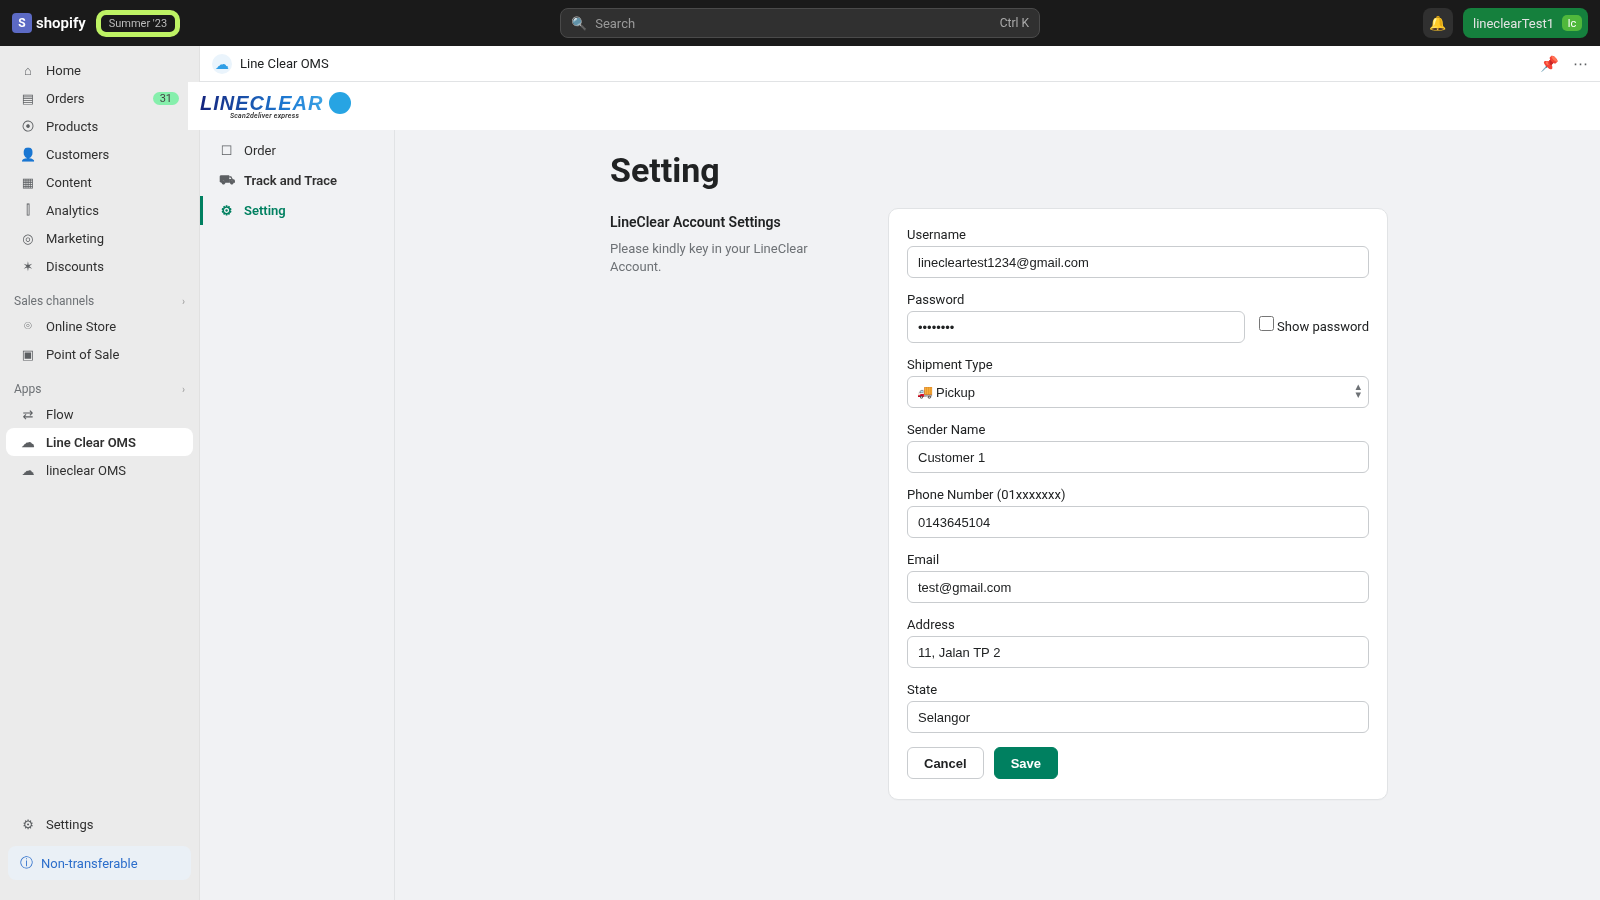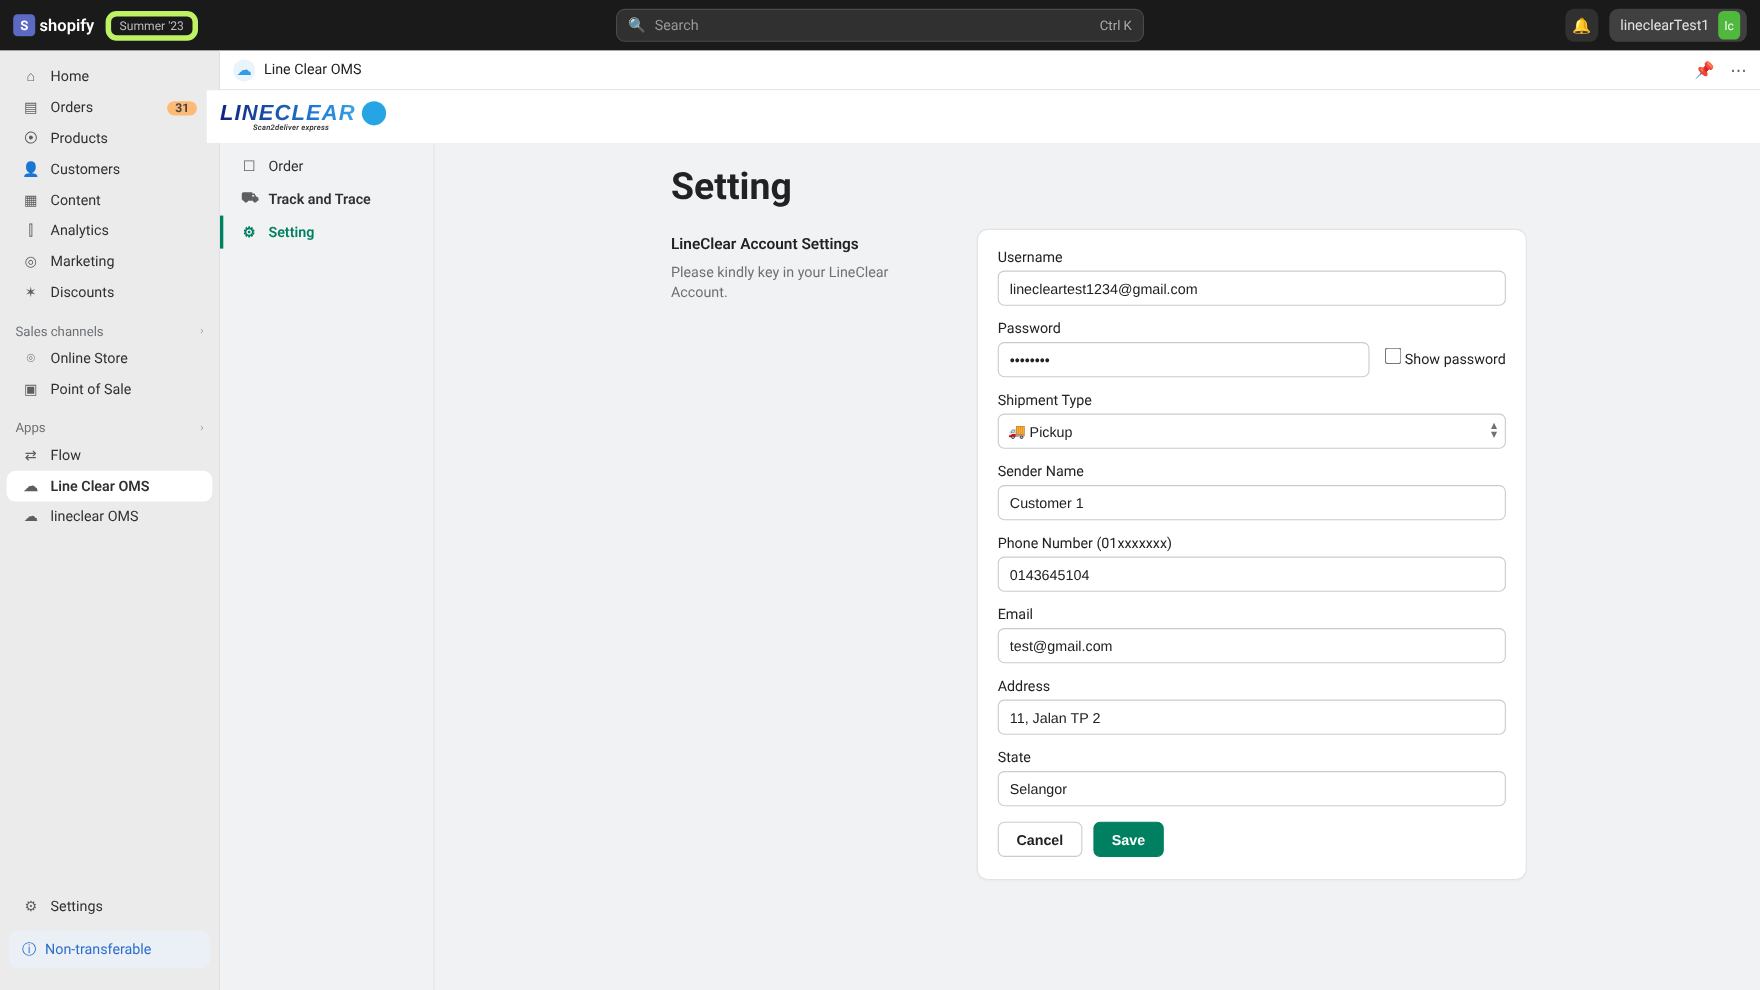--- a/index.html
+++ b/index.html
@@ -49,26 +49,26 @@
   .topbar-search .kbd { margin-left: auto; font-size: 12px; color: #aaa; }
   .topbar-right {
     margin-left: auto; display: flex; align-items: center; gap: 10px;
   }
   .bell {
     width: 30px; height: 30px; border-radius: 8px; background: #303030;
     display: flex; align-items: center; justify-content: center;
     color: #ccc; font-size: 14px;
   }
   .userchip {
-    height: 30px; background: #404040; border-radius: 8px;
+    height: 30px; background: #15803d; border-radius: 8px;
     display: flex; align-items: center; gap: 8px; padding: 0 6px 0 10px;
     color: #e3e3e3; font-size: 13px;
   }
   .avatar-sq {
-    width: 20px; height: 26px; border-radius: 5px; background: #50b83c;
+    width: 20px; height: 16px; border-radius: 5px; background: #50b83c;
     display: flex; align-items: center; justify-content: center;
     font-size: 11px; color: #fff;
   }
 
   
   .leftnav {
     position: absolute; top: 46px; bottom: 0; left: 0; width: 200px;
     background: #ebebeb;
     border-right: 1px solid #e1e1e1;
     padding-top: 10px;
@@ -80,22 +80,22 @@
     border-radius: 8px; cursor: pointer;
     color: #303030; font-size: 13px;
   }
   .nav-item .nicon {
     width: 16px; height: 16px; display: inline-flex;
     align-items: center; justify-content: center;
     color: #5c5f62; font-size: 13px;
   }
   .nav-item.active { background: #fff; font-weight: 600; }
   .nav-item .badge {
-    margin-left: auto; background: #fdba74; border-radius: 8px;
-    padding: 0 7px; font-size: 11px; color: #444; font-weight: bold;
+    margin-left: auto; background: #86efac; border-radius: 8px;
+    padding: 0 7px; font-size: 11px; color: #444;
   }
   .nav-section {
     padding: 14px 14px 4px; font-size: 12px; color: #6d7175;
     display: flex; align-items: center; justify-content: space-between;
   }
   .nav-section .chev { color: #9a9a9a; font-size: 10px; }
   .leftnav-bottom { margin-top: auto; padding-bottom: 12px; }
   .nontransferable {
     margin: 8px; padding: 8px 12px; border-radius: 8px;
     background: #eaf0f6; color: #2c6ecb; display: flex;

